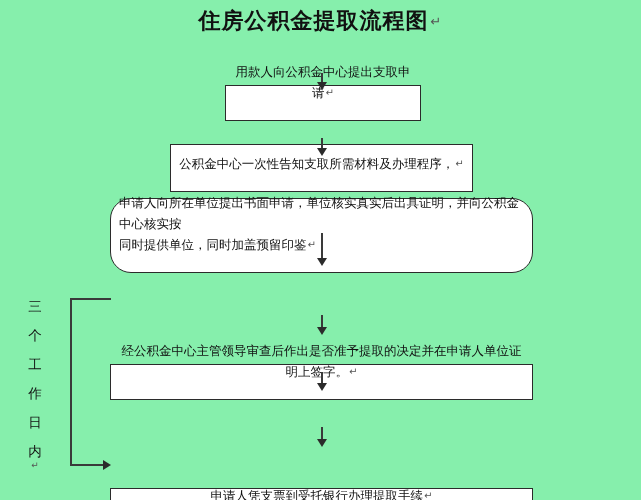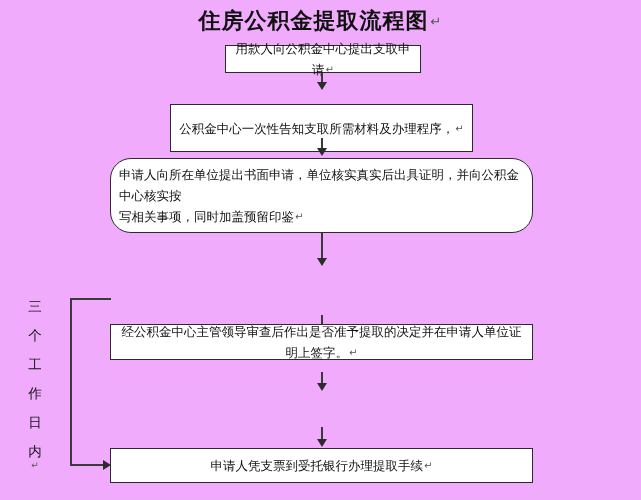--- a/index.html
+++ b/index.html
@@ -11,21 +11,21 @@
     width: 641px;
     height: 500px;
     overflow: hidden;
     font-family: "DejaVu Sans", "Liberation Sans", sans-serif;
     color: #1a1a1a;
   }
   #canvas {
     position: relative;
     width: 641px;
     height: 500px;
-    background: #f0abfc;
+    background: #86efac;
   }
   .title {
     position: absolute;
     left: 0;
     top: 6px;
     width: 641px;
     text-align: center;
     font-size: 22px;
     font-weight: bold;
     letter-spacing: 1px;
@@ -40,24 +40,25 @@
     margin-left: 2px;
   }
   .box {
     position: absolute;
     border: 1.4px solid #2b2b2b;
     background: #ffffff;
     box-sizing: border-box;
     font-size: 12.5px;
     line-height: 21px;
     color: #111111;
-    padding: 3px 8px;
+    padding: 17px 8px;
     display: flex;
     flex-direction: column;
-    justify-content: center;
+    justify-content: flex-end;
+    margin-top: 40px;
   }
   .box.center { text-align: center; }
   .box.left { text-align: left; }
   .box .ret {
     font-size: 10px;
     color: #555;
     vertical-align: 1px;
     margin-left: 1px;
   }
   .vline {
@@ -130,21 +131,21 @@
   </div>
 
   <div class="vline" style="left:321px; top:138px; height:13px;"></div>
   <div class="arrow-down" style="left:317px; top:148px;"></div>
 
   <div class="box left" style="left:110px; top:158px; width:423px; height:75px;border-radius:21px;">
     <div>
       <span>申请人向所在单位提出书面申请，单位核实真实后出具证明，并向公积金中心核实按</span><span class="ret"></span>
     </div>
     <div>
-      <span>写相关事项，同时加盖预留印鉴</span><span class="ret">↵</span>
+      <span>同时提供单位，同时加盖预留印鉴</span><span class="ret">↵</span>
     </div>
   </div>
 
   <div class="vline" style="left:321px; top:233px; height:25px;"></div>
   <div class="arrow-down" style="left:317px; top:258px;"></div>
 
 
   <div class="hline" style="left:70px; top:298px; width:41px;"></div>
   <div class="vline" style="left:70px; top:298px; height:167px;"></div>
   <div class="hline" style="left:70px; top:464px; width:34px;"></div>

